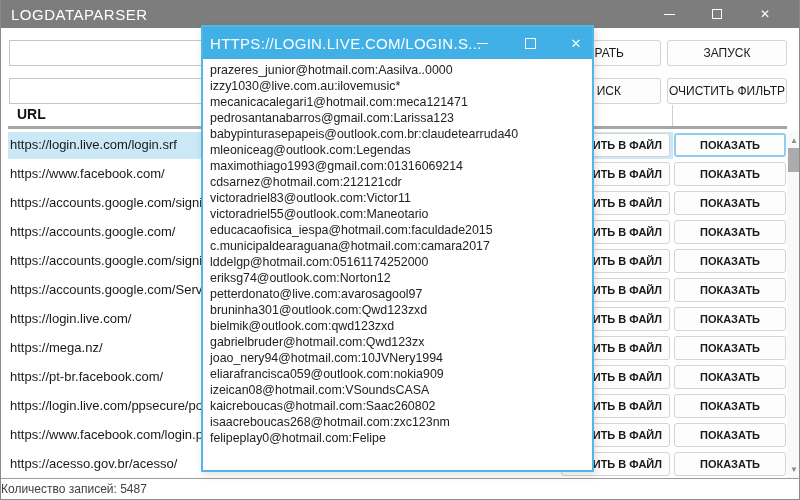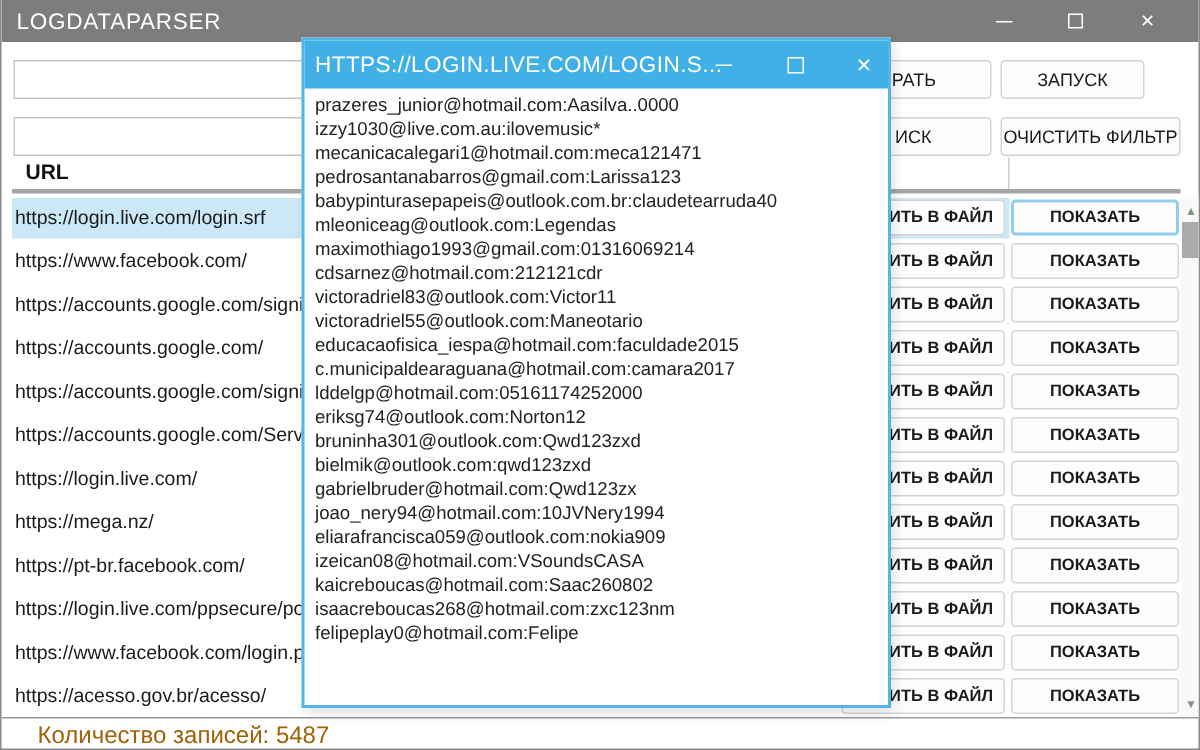--- a/index.html
+++ b/index.html
@@ -19,21 +19,21 @@
   .ctl-close-x { color:#fff; font-size:12px; line-height:1; }
 
   
   .tinput { position:absolute; left:8px; width:578px; height:26px; background:#fff;
             border:1px solid #c6c6c6; font-size:13px; padding:0 5px; outline:none; }
   .btn { background:#fdfdfd; border:1px solid #d4d4d4; border-radius:3px;
          font-family:"Liberation Sans", sans-serif; color:#1a1a1a; cursor:default;
          display:flex; align-items:center; justify-content:center; }
   .topbtn { position:absolute; height:26px; font-size:12px; }
   #btn-partial-select { left:520px; top:40px; width:140px; justify-content:flex-end; padding-right:36px; }
-  #btn-run            { left:666px; top:40px; width:96px; }
+  #btn-run            { left:666px; top:40px; width:120px; }
   #btn-partial-search { left:520px; top:78px; width:140px; justify-content:flex-end; padding-right:39px; }
   #btn-clear-filter   { left:666px; top:78px; width:120px; }
 
   
   .url-header { position:absolute; left:16px; top:106px; font-size:14px; font-weight:bold; color:#111; }
   .hdr-vline  { position:absolute; left:671px; top:105px; width:1px; height:21px; background:#cfcfcf; }
   .hdr-sep    { position:absolute; left:7px; top:126px; width:779px; height:3px; background:#a6a6a6; }
 
   .trow { position:absolute; left:7px; width:779px; height:29px; }
   .url-cell { position:absolute; left:0; top:1px; width:665px; height:27px; }
@@ -49,21 +49,21 @@
 
   
   .vscroll { position:absolute; left:786px; top:131px; width:14px; height:347px; background:#f9f9f9; }
   .scroll-arrow { position:absolute; left:0; width:14px; height:14px; display:flex;
                   align-items:center; justify-content:center; font-size:8px; color:#7f967f; }
   .scroll-up { top:2px; } .scroll-down { bottom:2px; }
   .scroll-thumb { position:absolute; left:1px; top:17px; width:12px; height:24px; background:#ababab; }
 
   
   .status-sep { position:absolute; left:0; top:478px; width:800px; height:1px; background:#9a9a9a; }
-  .statusbar  { position:absolute; left:24px; top:482px; font-size:16px; color:#a16207; }
+  .statusbar  { position:absolute; left:0; top:482px; font-size:12px; color:#404040; }
 
   
   .modal { position:absolute; left:200px; top:25px; width:393px; height:447px;
            background:#fff; border:2px solid #55b5e8; box-shadow:2px 3px 8px rgba(0,0,0,0.12); z-index:10; }
   .modal-titlebar { position:absolute; left:0; top:0; width:100%; height:32px; background:#41b0e7;
                     display:flex; align-items:center; }
   .modal-title { color:#fff; font-size:15px; margin-left:7px; letter-spacing:0.3px; white-space:nowrap; }
   .mctl { position:absolute; top:0; height:32px; width:26px; display:flex; align-items:center; justify-content:center; }
   .mctl-min { left:266px; } .mctl-max { left:314px; } .mctl-close { left:360px; }
   .mctl .ctl-max-box { width:11px; height:11px; }
@@ -207,20 +207,21 @@
         <div class="cred-line">babypinturasepapeis@outlook.com.br:claudetearruda40</div>
         <div class="cred-line">mleoniceag@outlook.com:Legendas</div>
         <div class="cred-line">maximothiago1993@gmail.com:01316069214</div>
         <div class="cred-line">cdsarnez@hotmail.com:212121cdr</div>
         <div class="cred-line">victoradriel83@outlook.com:Victor11</div>
         <div class="cred-line">victoradriel55@outlook.com:Maneotario</div>
         <div class="cred-line">educacaofisica_iespa@hotmail.com:faculdade2015</div>
         <div class="cred-line">c.municipaldearaguana@hotmail.com:camara2017</div>
         <div class="cred-line">lddelgp@hotmail.com:05161174252000</div>
         <div class="cred-line">eriksg74@outlook.com:Norton12</div>
+        <div class="cred-line">petterdonato@live.com:avarosagool97</div>
         <div class="cred-line">bruninha301@outlook.com:Qwd123zxd</div>
         <div class="cred-line">bielmik@outlook.com:qwd123zxd</div>
         <div class="cred-line">gabrielbruder@hotmail.com:Qwd123zx</div>
         <div class="cred-line">joao_nery94@hotmail.com:10JVNery1994</div>
         <div class="cred-line">eliarafrancisca059@outlook.com:nokia909</div>
         <div class="cred-line">izeican08@hotmail.com:VSoundsCASA</div>
         <div class="cred-line">kaicreboucas@hotmail.com:Saac260802</div>
         <div class="cred-line">isaacreboucas268@hotmail.com:zxc123nm</div>
         <div class="cred-line">felipeplay0@hotmail.com:Felipe</div>
       </div>

